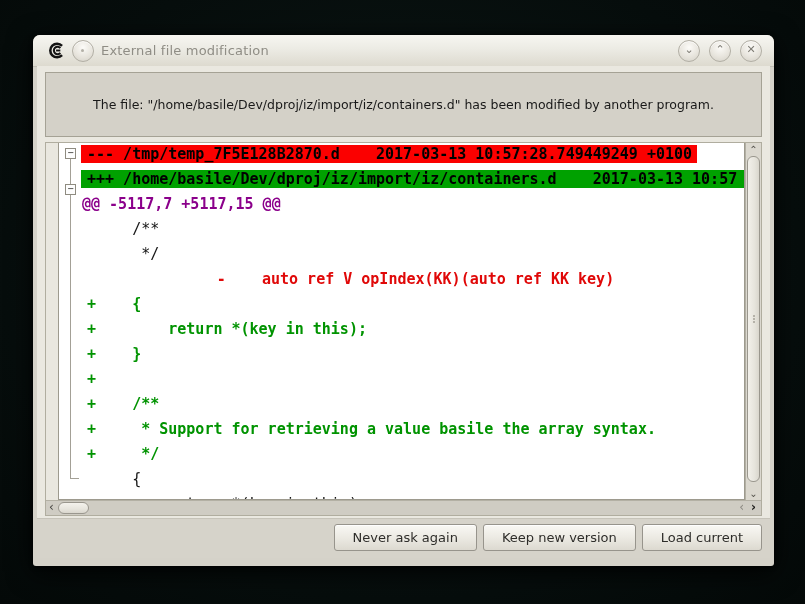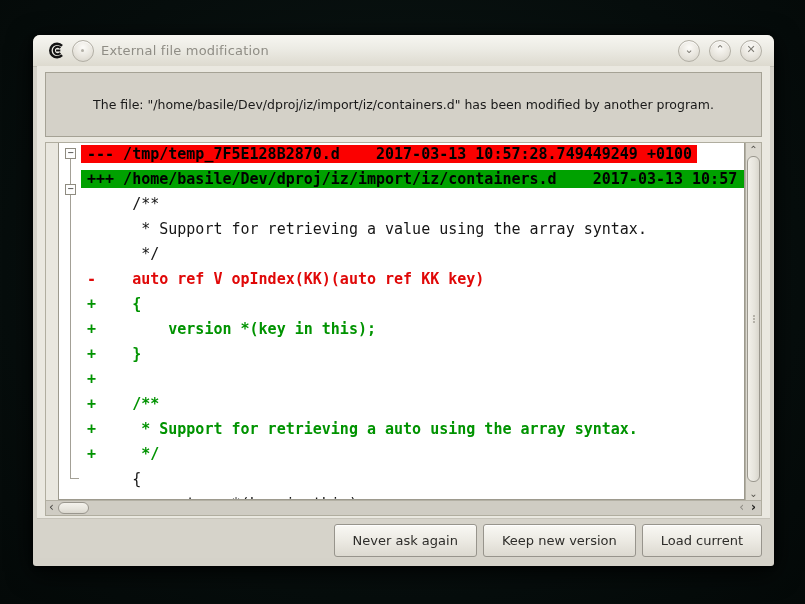--- a/index.html
+++ b/index.html
@@ -46,21 +46,21 @@
               overflow:hidden;box-sizing:border-box;}
   .lines{position:absolute;left:0;top:2px;right:0;}
   .ln{white-space:pre;height:25px;line-height:18px;
       font-family:"DejaVu Sans Mono","Liberation Mono",monospace;
       font-size:15px;font-weight:bold;color:#111;padding-left:28px;}
   .ln.filedel,.ln.fileadd{padding-left:22px;}
   .ln.hunk{padding-left:23px;color:var(--hunk-text);}
   .ln .band{white-space:pre;}
   .ln.filedel .band{display:inline-block;background:var(--red-bg);color:#000;padding:0 5px 0 6px;}
   .ln.fileadd .band{display:block;background:var(--green-bg);color:#000;padding-left:6px;}
-  .ln.del{color:var(--del-text);}
+  .ln.del{color:var(--del-text);text-align:center;}
   .ln.add{color:var(--add-text);}
   .ln.ctx{font-weight:normal;color:#151515;}
 
   
   .tree-vline{position:absolute;left:11px;top:16px;width:1px;height:319px;background:#a3a096;}
   .tree-stub{position:absolute;left:11px;top:335px;width:9px;height:1px;background:#a3a096;}
   .expander{position:absolute;left:6px;width:11px;height:11px;background:#fdfdfd;
             border:1px solid #8e8b80;box-sizing:border-box;text-align:center;
             line-height:8px;font-size:10px;color:#3c3b37;
             font-family:"DejaVu Sans Mono",monospace;}
@@ -84,21 +84,21 @@
                 font-size:12px;color:#454440;}
   .hscroll .arr.l{left:3px;} .hscroll .arr.r1{right:17px;color:#8a8880;} .hscroll .arr.r2{right:5px;color:#1d1c1a;font-weight:bold;}
   .hthumb{position:absolute;left:12px;top:1px;width:31px;height:12px;border-radius:6px;
           background:linear-gradient(180deg,#f4f2ec 0%,#e7e5dd 60%,#dad7ce 100%);
           border:1px solid #9a978e;box-sizing:border-box;}
 
   
   .btn-panel{position:absolute;left:0px;right:0px;top:452px;bottom:0;background:#d6d3ca;
              border-top:1px solid #c6c3b9;}
   .btn-row{position:absolute;right:8px;top:5px;display:flex;gap:6px;}
-  .pushbtn{height:33px;padding:0 18px;border-radius:3px;
+  .pushbtn{height:27px;padding:0 18px;border-radius:3px;
            background:linear-gradient(180deg,#f9f8f4 0%,#eceae3 50%,#dcd9d0 100%);
            border:1px solid #97948c;box-shadow:inset 0 1px 0 rgba(255,255,255,.85);
            font-family:"DejaVu Sans","Liberation Sans",sans-serif;
            font-size:13px;color:#2e2d2a;line-height:25px;box-sizing:border-box;}
 </style>
 </head>
 <body>
 
 <div id="stage">
   <div class="window">
@@ -128,30 +128,30 @@
         <div>The file: "/home/basile/Dev/dproj/iz/import/iz/containers.d" has been modified by another program.</div>
       </div>
 
       <div class="diff">
         <div class="diff-white">
           <div class="tree-vline"></div>
           <div class="tree-stub"></div>
           <div class="lines">
               <div class="ln filedel"><span class="band">--- /tmp/temp_7F5E128B2870.d    2017-03-13 10:57:28.749449249 +0100</span></div>
               <div class="ln fileadd"><span class="band">+++ /home/basile/Dev/dproj/iz/import/iz/containers.d    2017-03-13 10:57</span></div>
+              <div class="ln hunk"><span class="band">@@ -5117,7 +5117,15 @@</span></div>
               <div class="ln ctx"><span class="band">     /**</span></div>
-              <div class="ln ctx"><span class="band">      * Support for retrieving a value using the array syntax.</span></div>
               <div class="ln ctx"><span class="band">      */</span></div>
               <div class="ln del"><span class="band">-    auto ref V opIndex(KK)(auto ref KK key)</span></div>
               <div class="ln add"><span class="band">+    {</span></div>
-              <div class="ln add"><span class="band">+        version *(key in this);</span></div>
+              <div class="ln add"><span class="band">+        return *(key in this);</span></div>
               <div class="ln add"><span class="band">+    }</span></div>
               <div class="ln add"><span class="band">+</span></div>
               <div class="ln add"><span class="band">+    /**</span></div>
-              <div class="ln add"><span class="band">+     * Support for retrieving a auto using the array syntax.</span></div>
+              <div class="ln add"><span class="band">+     * Support for retrieving a value basile the array syntax.</span></div>
               <div class="ln add"><span class="band">+     */</span></div>
               <div class="ln ctx"><span class="band">     {</span></div>
               <div class="ln ctx"><span class="band">         return *(key in this);</span></div>
               <div class="ln ctx"><span class="band">     }</span></div>
             </div>
           <div class="expander e1"><span>−</span></div>
           <div class="expander e2"><span>−</span></div>
         </div>
 
         <div class="vscroll">

